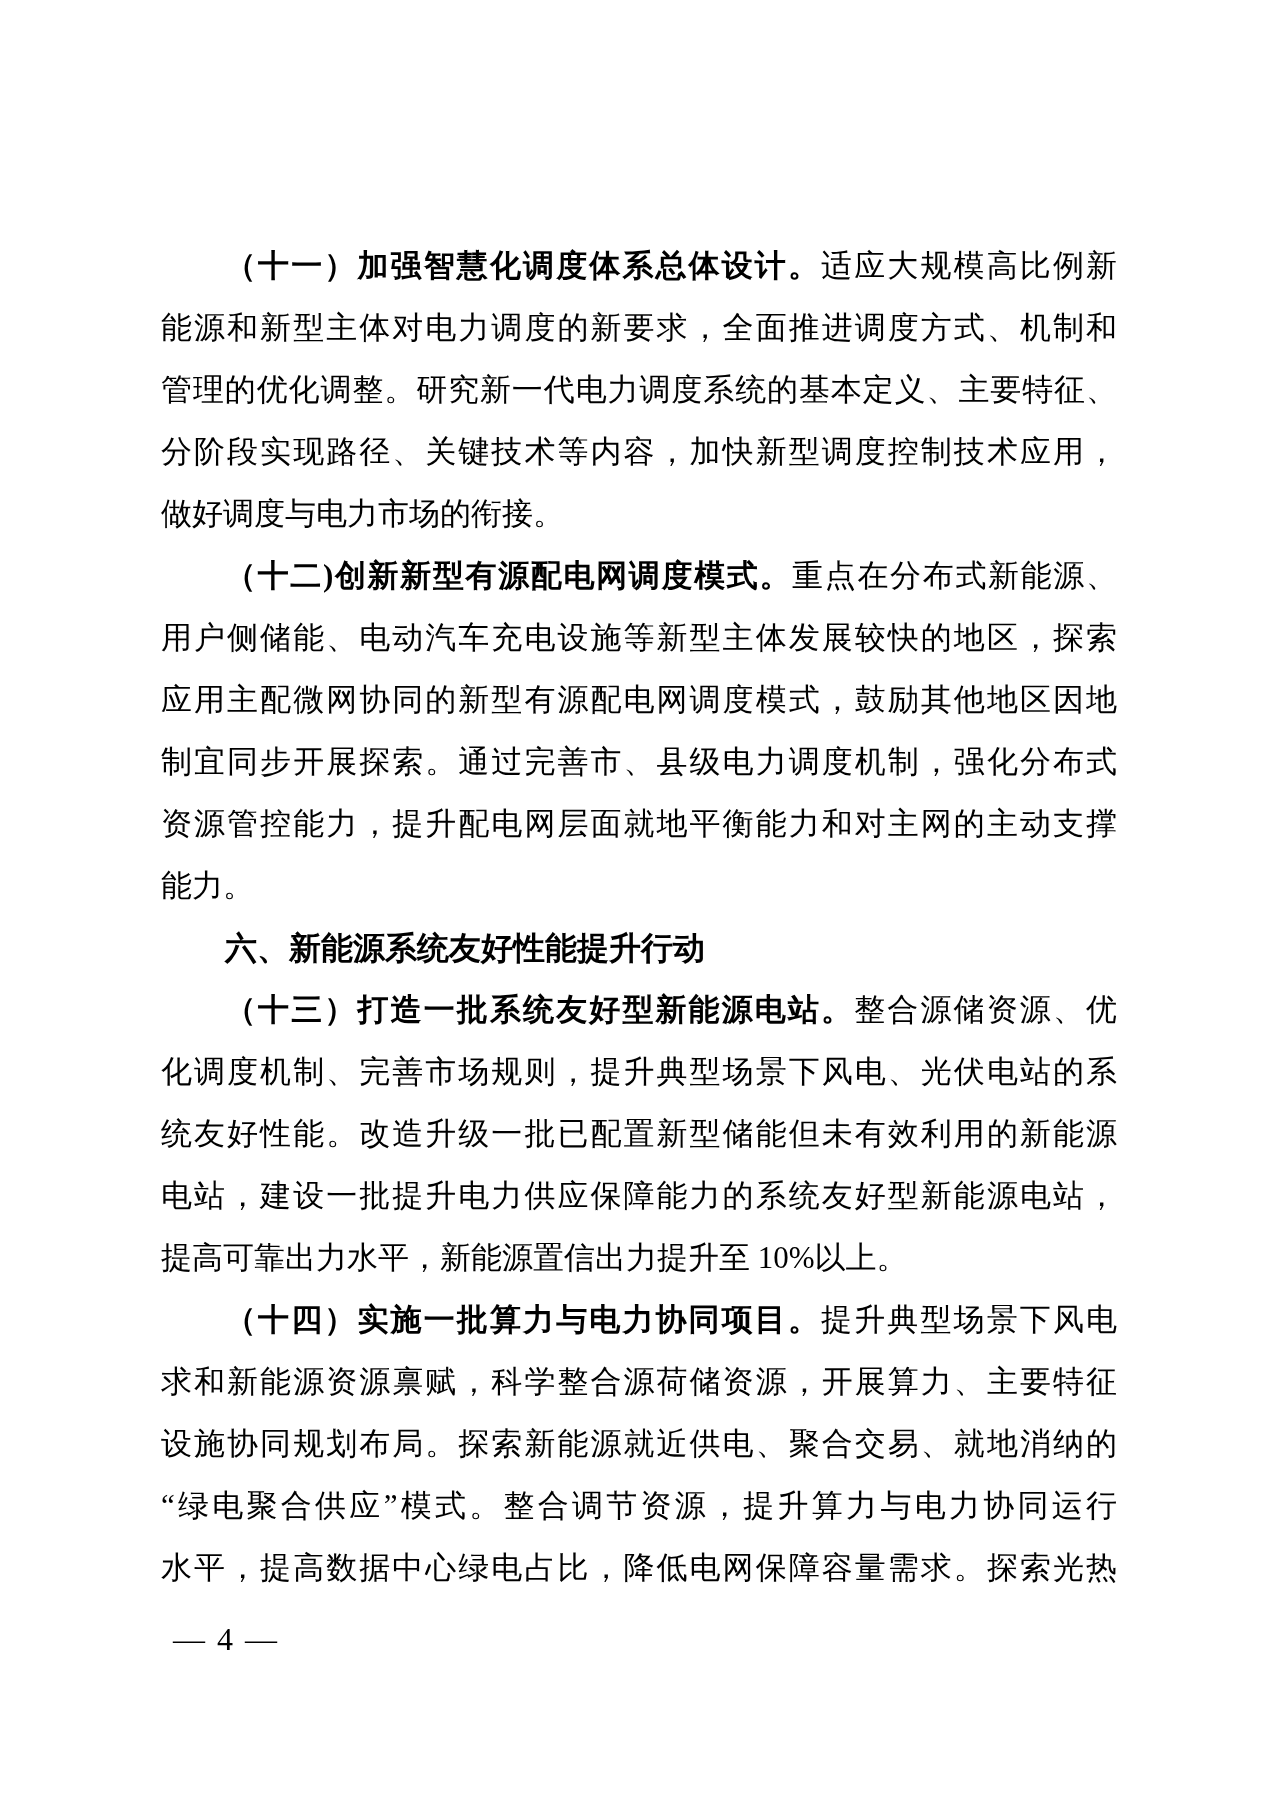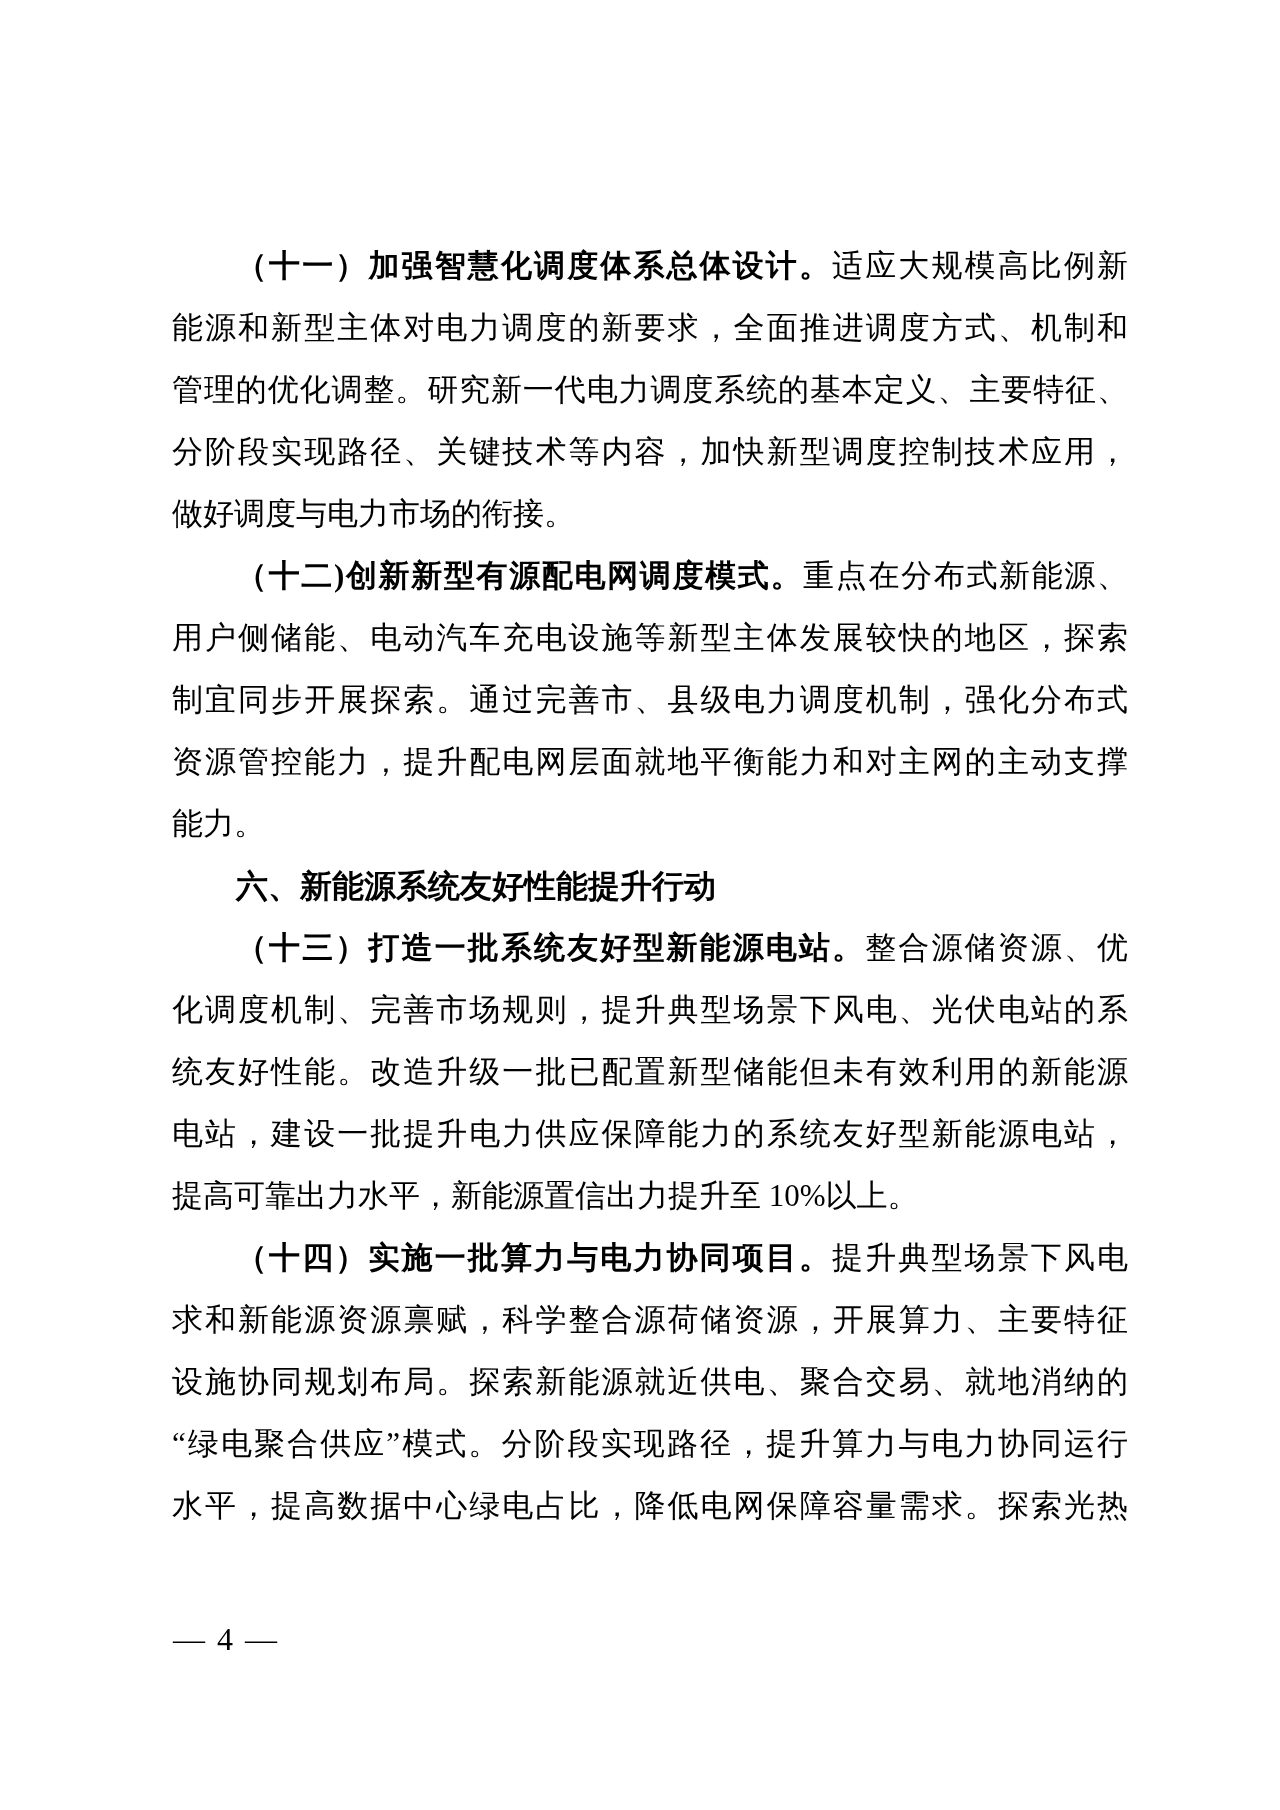--- a/index.html
+++ b/index.html
@@ -14,21 +14,21 @@
   }
   .page {
     position: absolute;
     left: 0; top: 0;
     width: 1280px;
     height: 1810px;
     background: #ffffff;
   }
   .text-block {
     position: absolute;
-    left: 172px;
+    left: 161px;
     top: 235px;
     width: 956px;
   }
   .line {
     height: 62px;
     line-height: 62px;
     font-size: 31px;
     text-align: justify;
     text-align-last: justify;
     letter-spacing: 0;
@@ -68,34 +68,35 @@
   <div class="text-block">
 
     <div class="line first"><span class="lead">（十一）加强智慧化调度体系总体设计。</span><span>适应大规模高比例新</span></div>
     <div class="line">能源和新型主体对电力调度的新要求，全面推进调度方式、机制和</div>
     <div class="line">管理的优化调整。研究新一代电力调度系统的基本定义、主要特征、</div>
     <div class="line">分阶段实现路径、关键技术等内容，加快新型调度控制技术应用，</div>
     <div class="line short">做好调度与电力市场的衔接。</div>
 
     <div class="line first"><span class="lead">（十二)创新新型有源配电网调度模式。</span><span>重点在分布式新能源、</span></div>
     <div class="line">用户侧储能、电动汽车充电设施等新型主体发展较快的地区，探索</div>
+    <div class="line">应用主配微网协同的新型有源配电网调度模式，鼓励其他地区因地</div>
     <div class="line">制宜同步开展探索。通过完善市、县级电力调度机制，强化分布式</div>
     <div class="line">资源管控能力，提升配电网层面就地平衡能力和对主网的主动支撑</div>
     <div class="line short">能力。</div>
 
     <div class="line heading">六、新能源系统友好性能提升行动</div>
 
     <div class="line first"><span class="lead">（十三）打造一批系统友好型新能源电站。</span><span>整合源储资源、优</span></div>
     <div class="line">化调度机制、完善市场规则，提升典型场景下风电、光伏电站的系</div>
     <div class="line">统友好性能。改造升级一批已配置新型储能但未有效利用的新能源</div>
     <div class="line">电站，建设一批提升电力供应保障能力的系统友好型新能源电站，</div>
     <div class="line short">提高可靠出力水平，新能源置信出力提升至 10%以上。</div>
 
     <div class="line first"><span class="lead">（十四）实施一批算力与电力协同项目。</span><span>提升典型场景下风电</span></div>
     <div class="line">求和新能源资源禀赋，科学整合源荷储资源，开展算力、主要特征</div>
     <div class="line">设施协同规划布局。探索新能源就近供电、聚合交易、就地消纳的</div>
-    <div class="line">“绿电聚合供应”模式。分阶段实现路径，提升算力与电力协同运行</div>
+    <div class="line">“绿电聚合供应”模式。整合调节资源，提升算力与电力协同运行</div>
     <div class="line">水平，提高数据中心绿电占比，降低电网保障容量需求。探索光热</div>
 
   </div>
 
   <div class="footer">— 4 —</div>
 </div>
 
 </body></html>

